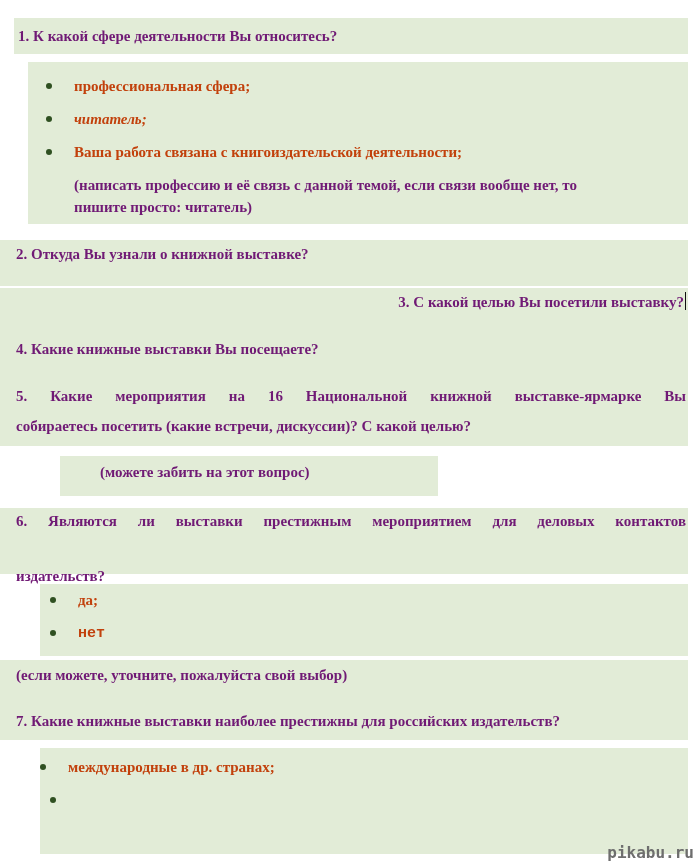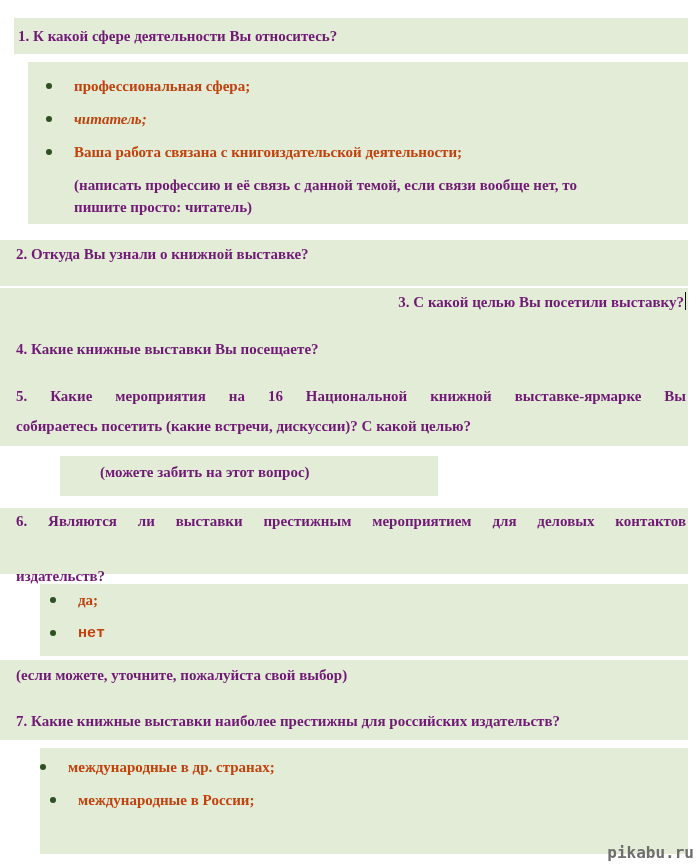--- a/index.html
+++ b/index.html
@@ -177,21 +177,20 @@
 
   <div class="hl" style="left:40px; top:748px; width:648px; height:106px;"></div>
 
   <div class="bullet-row" style="left:40px; top:751px; width:600px;">
     <span class="bullet-dot"></span>
     <span class="bullet-text"><span class="sq">международные</span><span> в др. странах;</span></span>
   </div>
 
   <div class="bullet-row" style="left:50px; top:784px; width:600px;">
     <span class="bullet-dot"></span>
-    <span class="bullet-text"><span class="sq">международные</span><span> в России;</span></span>
   </div>
 
   <div class="bullet-row" style="left:50px; top:858px; width:600px;margin-top:48px;">
     <span class="bullet-dot"></span>
     <span class="bullet-text"><span class="sq">национальные</span><span> выставки</span></span>
   </div>
 
   <div id="watermark">pikabu.ru</div>
 
 </div>

